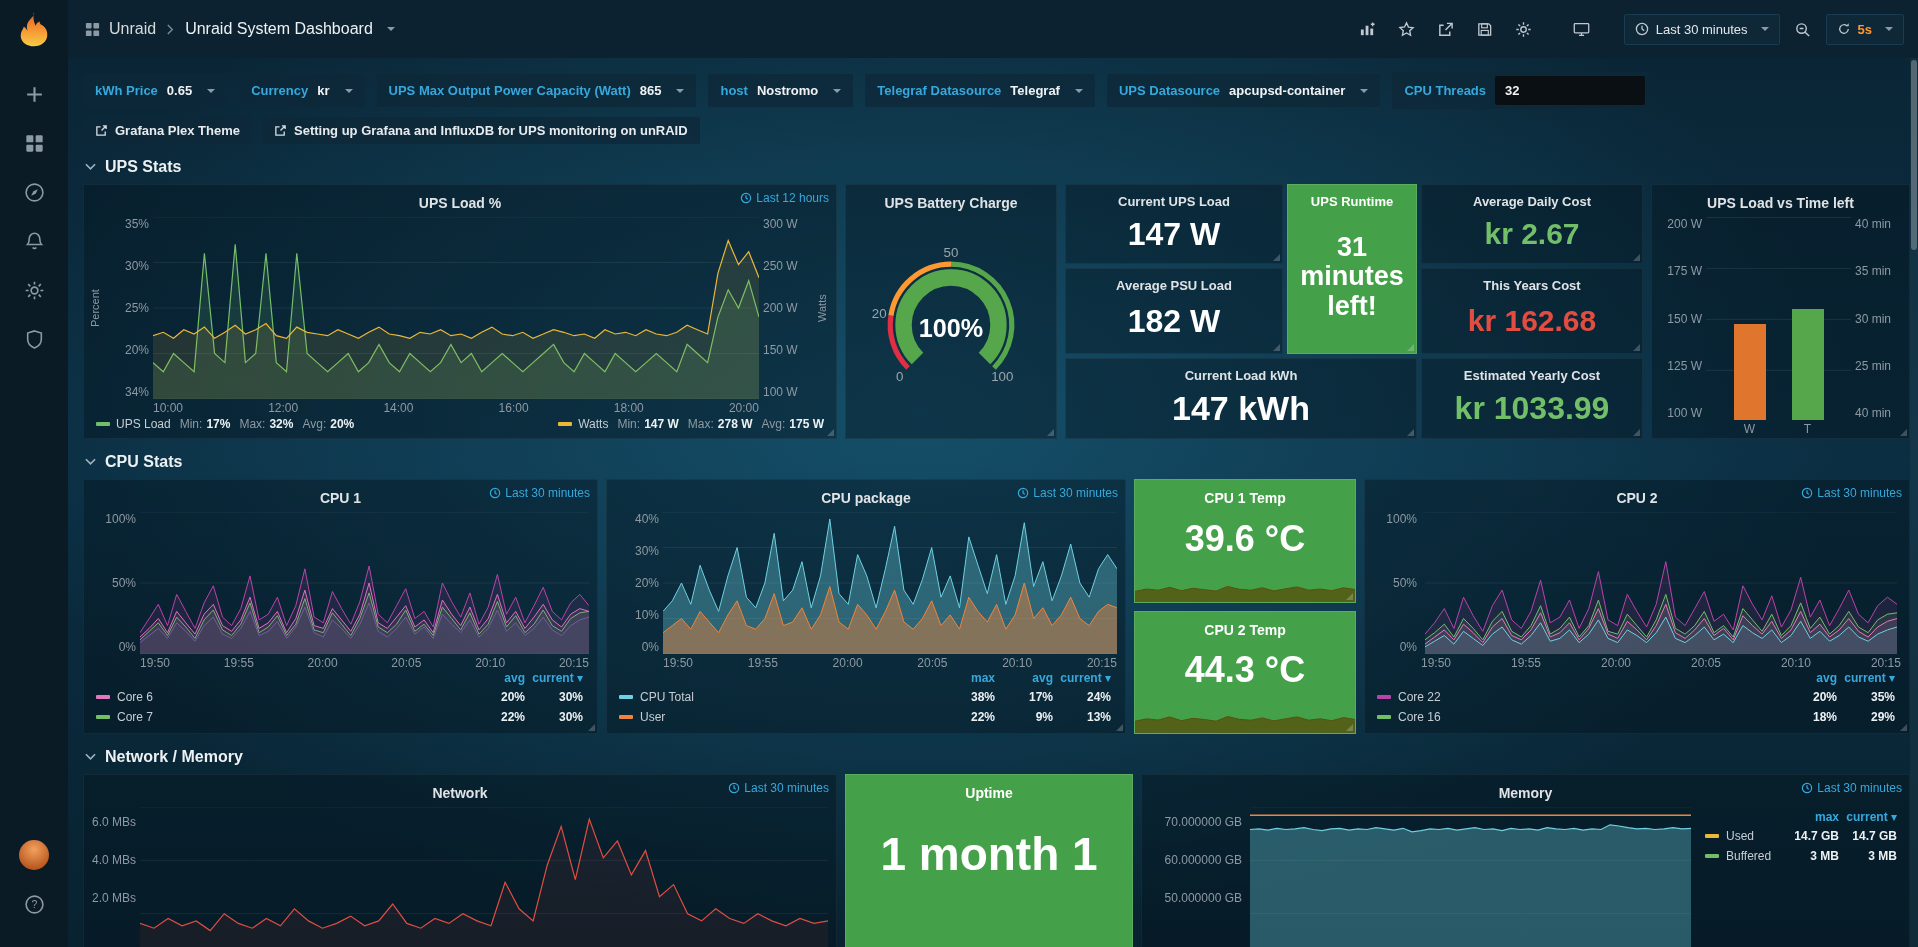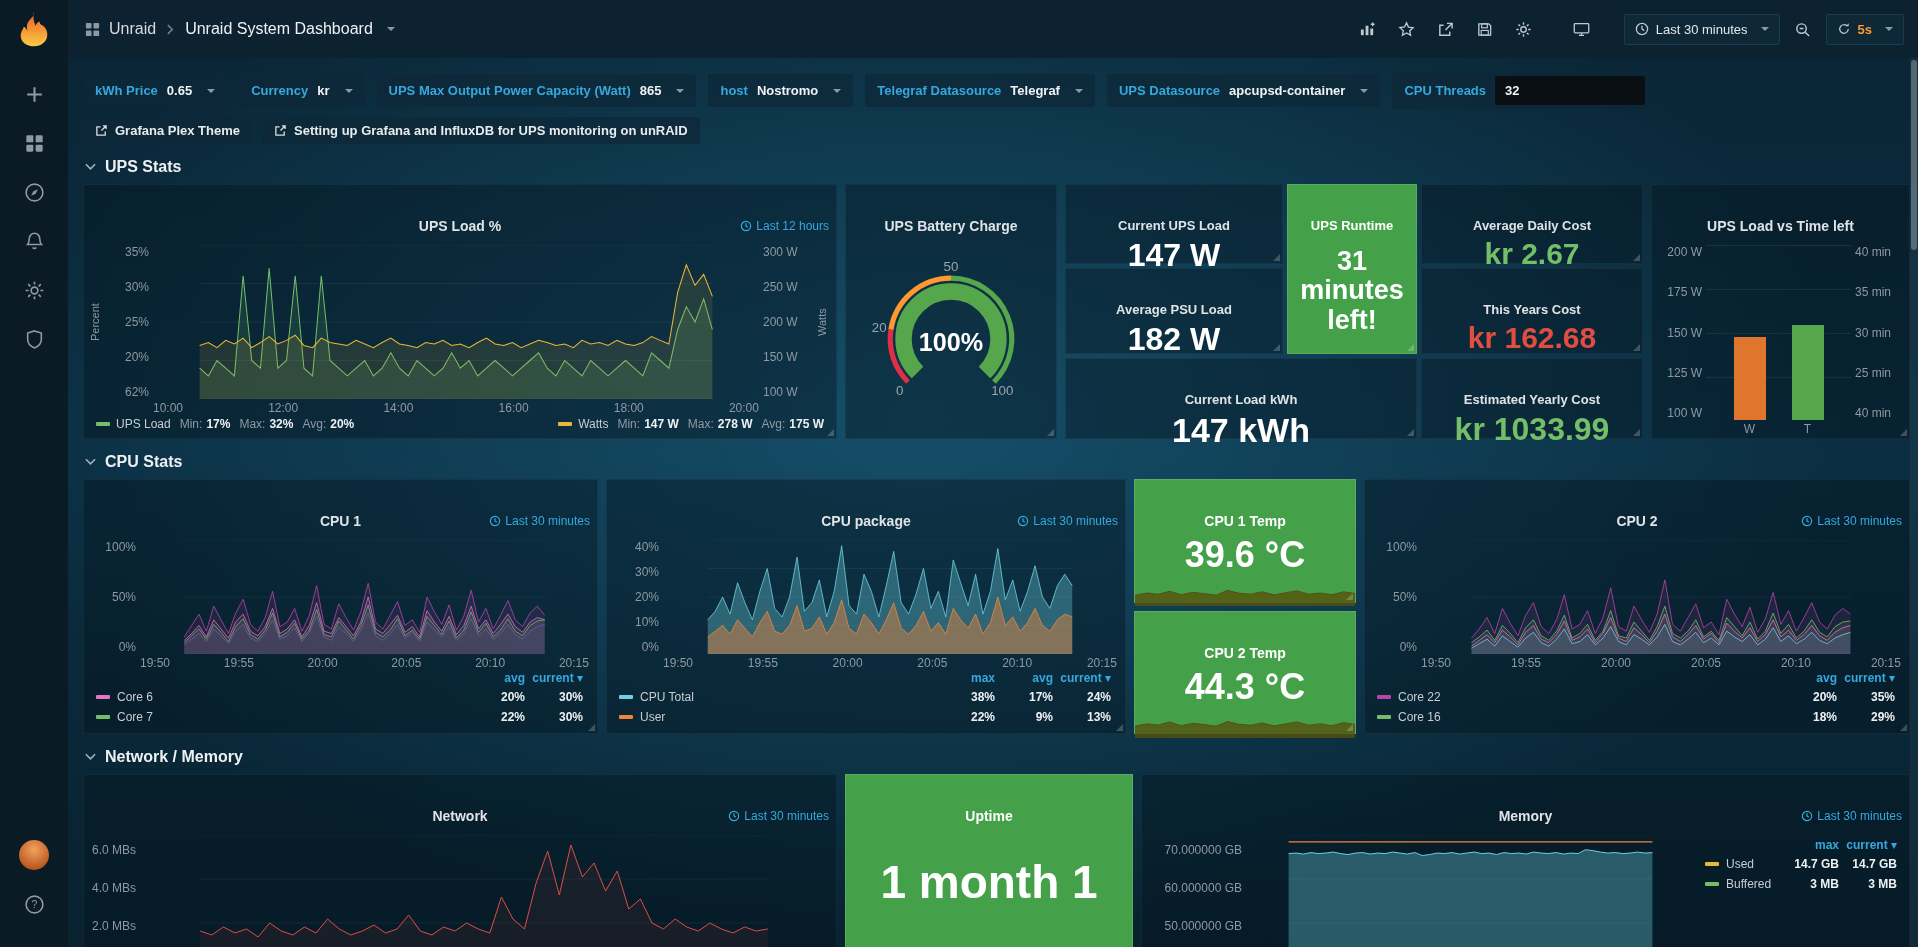--- a/index.html
+++ b/index.html
@@ -58,21 +58,21 @@
   
   .row { display:grid; gap:8px; }
   .row-ups { grid-template-columns:754px 212px 578px 1fr; height:255px; }
   .row-cpu { grid-template-columns:515px 520px 222px 1fr; height:255px; }
   .row-net { grid-template-columns:754px 288px 1fr; height:210px; }
 
   
   .panel { background:rgba(4,19,29,0.42); border:1px solid rgba(255,255,255,0.05); position:relative; display:flex; flex-direction:column; min-width:0; min-height:0; }
   .panel::after { content:""; position:absolute; right:2px; bottom:2px; width:0; height:0; border-left:7px solid transparent; border-bottom:7px solid rgba(255,255,255,0.22); }
   .panel.green { background:#45a149; border-color:rgba(255,255,255,0.12); }
-  .p-header { height:26px; flex:none; display:flex; align-items:center; justify-content:center; position:relative;margin-top:28px; }
+  .p-header { height:26px; flex:none; display:flex; align-items:flex-end; justify-content:center; position:relative; }
   .p-title { font-size:14px; font-weight:bold; color:#e0e3e6; cursor:pointer; white-space:nowrap; }
   .panel.green .p-title { color:#fff; }
   .time-badge { position:absolute; right:7px; top:6px; display:flex; align-items:center; gap:4px; color:#36a8dd; font-size:12px; cursor:pointer; }
   .time-badge svg { width:12px; height:12px; }
 
   
   .graph-grid { flex:1; display:grid; min-height:0; padding:6px 8px 0 4px; grid-template-rows:1fr 16px; column-gap:4px; }
   .gg-dual { grid-template-columns:13px 44px 1fr 48px 13px; }
   .gg-simple { grid-template-columns:48px 1fr; }
   .gg-bars { grid-template-columns:46px 1fr 46px; padding-bottom:2px; }
@@ -345,21 +345,21 @@
               <span>Last 12 hours</span>
             </span>
           </div>
           <div class="graph-grid gg-dual">
             <div class="axis-title">Percent</div>
             <div class="y-axis">
                 <span>35%</span>
                 <span>30%</span>
                 <span>25%</span>
                 <span>20%</span>
-                <span>62%</span>
+                <span>34%</span>
               </div>
             <div class="plot">
                 <svg viewBox="0 0 606 182">
                   <line x1="0" y1="0" x2="606" y2="0" stroke="rgba(255,255,255,0.07)" stroke-width="1"></line>
                   <line x1="0" y1="45.5" x2="606" y2="45.5" stroke="rgba(255,255,255,0.07)" stroke-width="1"></line>
                   <line x1="0" y1="91" x2="606" y2="91" stroke="rgba(255,255,255,0.07)" stroke-width="1"></line>
                   <line x1="0" y1="136.5" x2="606" y2="136.5" stroke="rgba(255,255,255,0.07)" stroke-width="1"></line>
                   <line x1="0" y1="182" x2="606" y2="182" stroke="rgba(255,255,255,0.07)" stroke-width="1"></line>
                   <polygon points="0,182 0.0,145.6 10.3,154.7 20.5,136.5 30.8,145.6 41.1,154.7 51.4,36.4 61.6,136.5 71.9,145.6 82.2,27.3 92.4,145.6 102.7,136.5 113.0,36.4 123.3,145.6 133.5,154.7 143.8,36.4 154.1,136.5 164.3,145.6 174.6,154.7 184.9,145.6 195.2,136.5 205.4,154.7 215.7,145.6 226.0,127.4 236.2,145.6 246.5,154.7 256.8,136.5 267.1,145.6 277.3,154.7 287.6,145.6 297.9,127.4 308.1,145.6 318.4,136.5 328.7,154.7 338.9,145.6 349.2,136.5 359.5,145.6 369.8,154.7 380.0,145.6 390.3,136.5 400.6,127.4 410.8,145.6 421.1,154.7 431.4,136.5 441.7,145.6 451.9,154.7 462.2,136.5 472.5,145.6 482.7,154.7 493.0,145.6 503.3,136.5 513.6,145.6 523.8,154.7 534.1,127.4 544.4,136.5 554.6,145.6 564.9,100.1 575.2,72.8 585.5,91.0 595.7,63.7 606.0,100.1 606,182" fill="#73bf69" fill-opacity="0.15"></polygon>
                   <polyline points="0.0,145.6 10.3,154.7 20.5,136.5 30.8,145.6 41.1,154.7 51.4,36.4 61.6,136.5 71.9,145.6 82.2,27.3 92.4,145.6 102.7,136.5 113.0,36.4 123.3,145.6 133.5,154.7 143.8,36.4 154.1,136.5 164.3,145.6 174.6,154.7 184.9,145.6 195.2,136.5 205.4,154.7 215.7,145.6 226.0,127.4 236.2,145.6 246.5,154.7 256.8,136.5 267.1,145.6 277.3,154.7 287.6,145.6 297.9,127.4 308.1,145.6 318.4,136.5 328.7,154.7 338.9,145.6 349.2,136.5 359.5,145.6 369.8,154.7 380.0,145.6 390.3,136.5 400.6,127.4 410.8,145.6 421.1,154.7 431.4,136.5 441.7,145.6 451.9,154.7 462.2,136.5 472.5,145.6 482.7,154.7 493.0,145.6 503.3,136.5 513.6,145.6 523.8,154.7 534.1,127.4 544.4,136.5 554.6,145.6 564.9,100.1 575.2,72.8 585.5,91.0 595.7,63.7 606.0,100.1" fill="none" stroke="#73bf69" stroke-width="1.2"></polyline>

